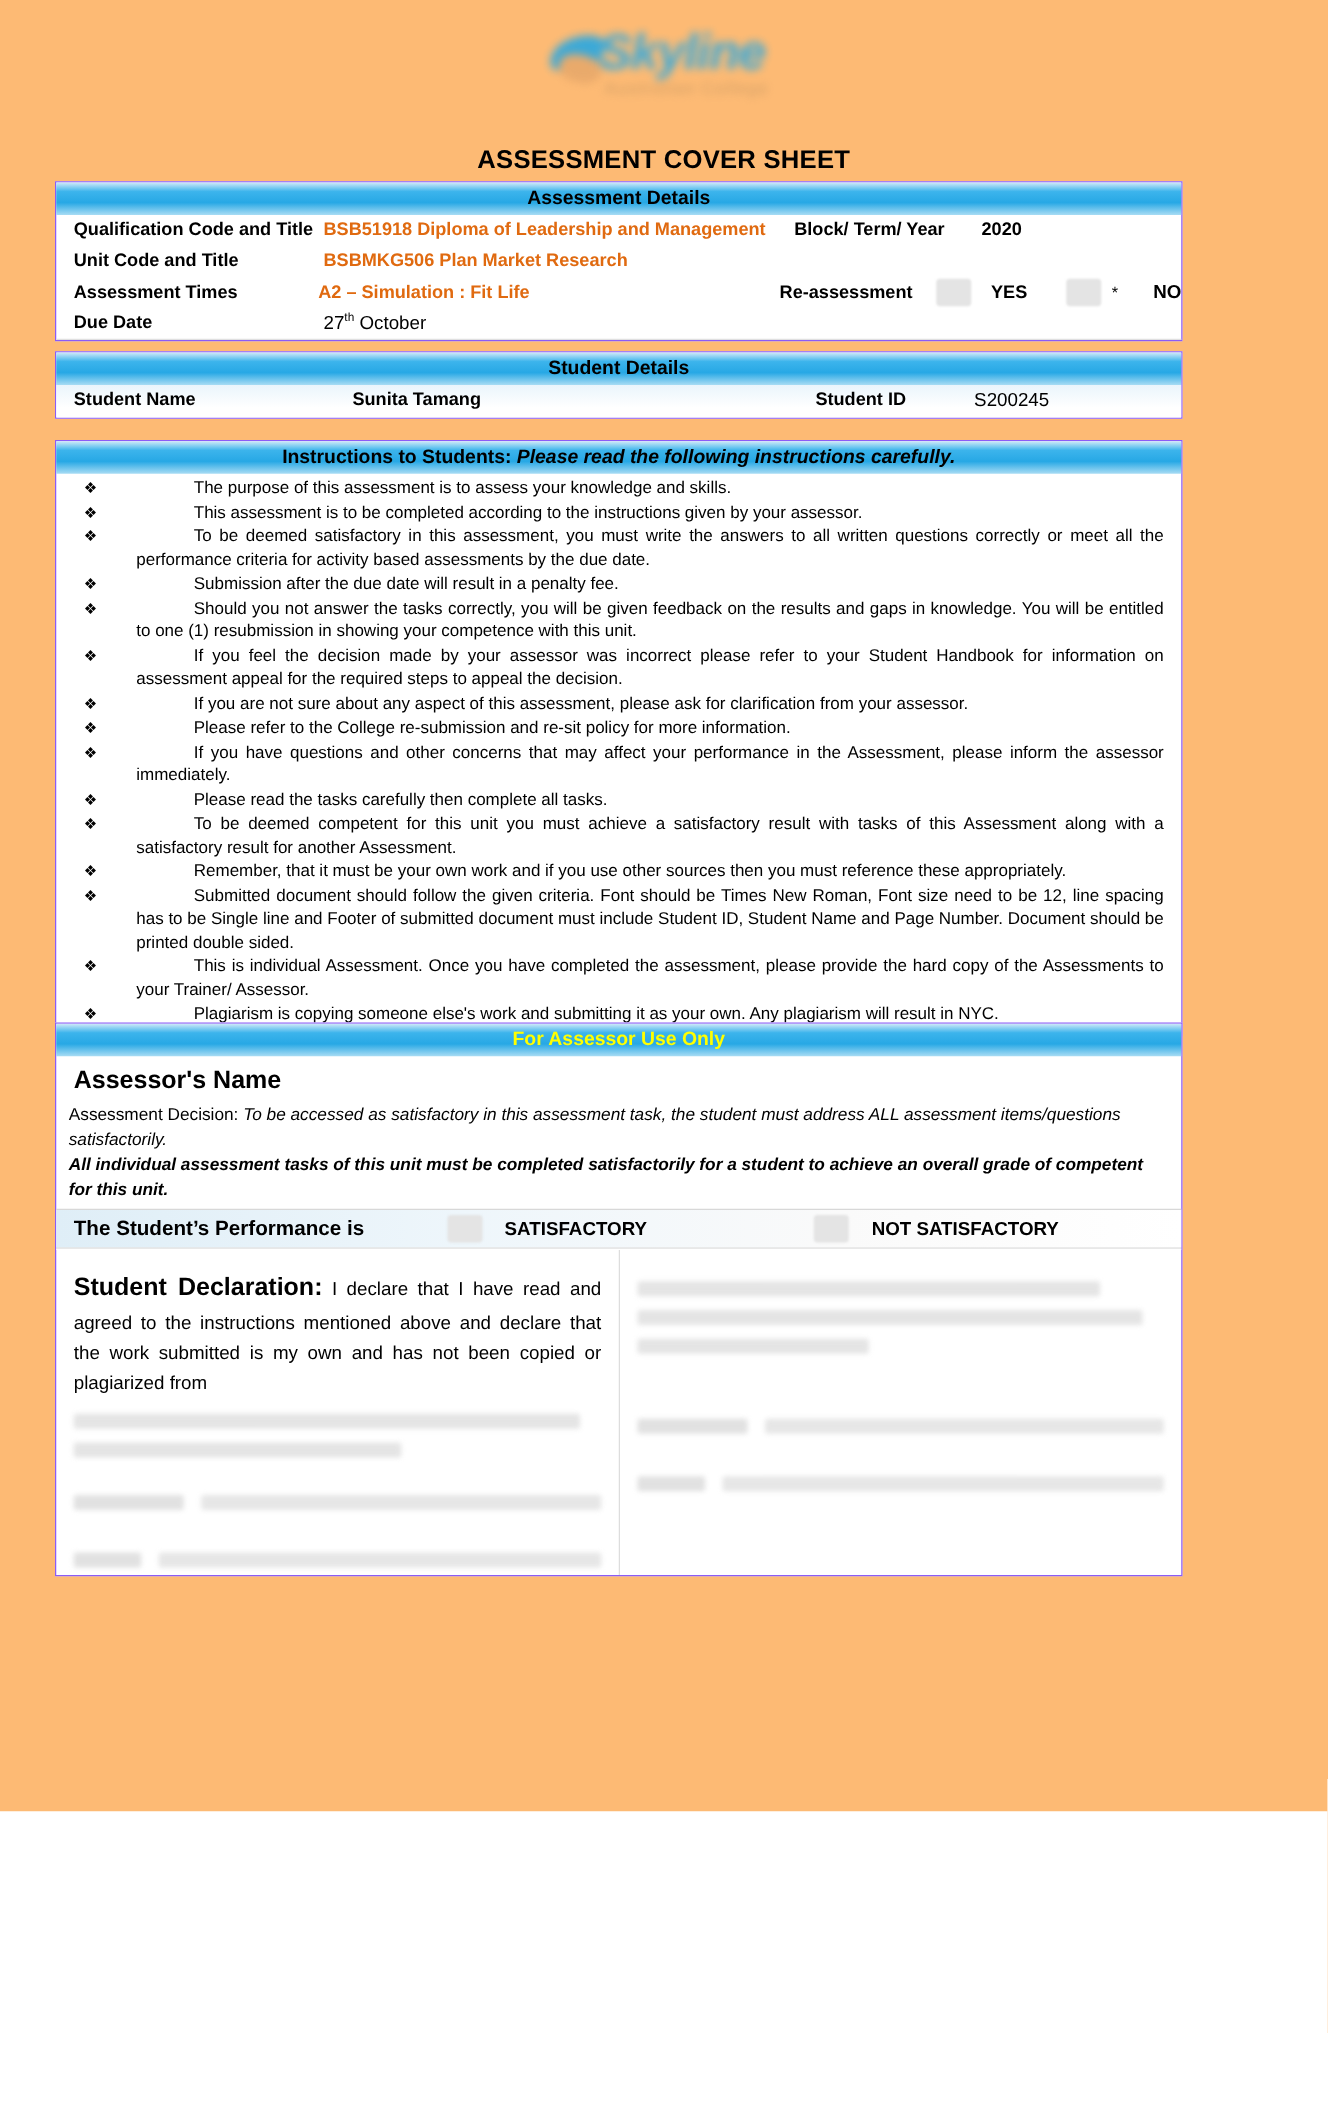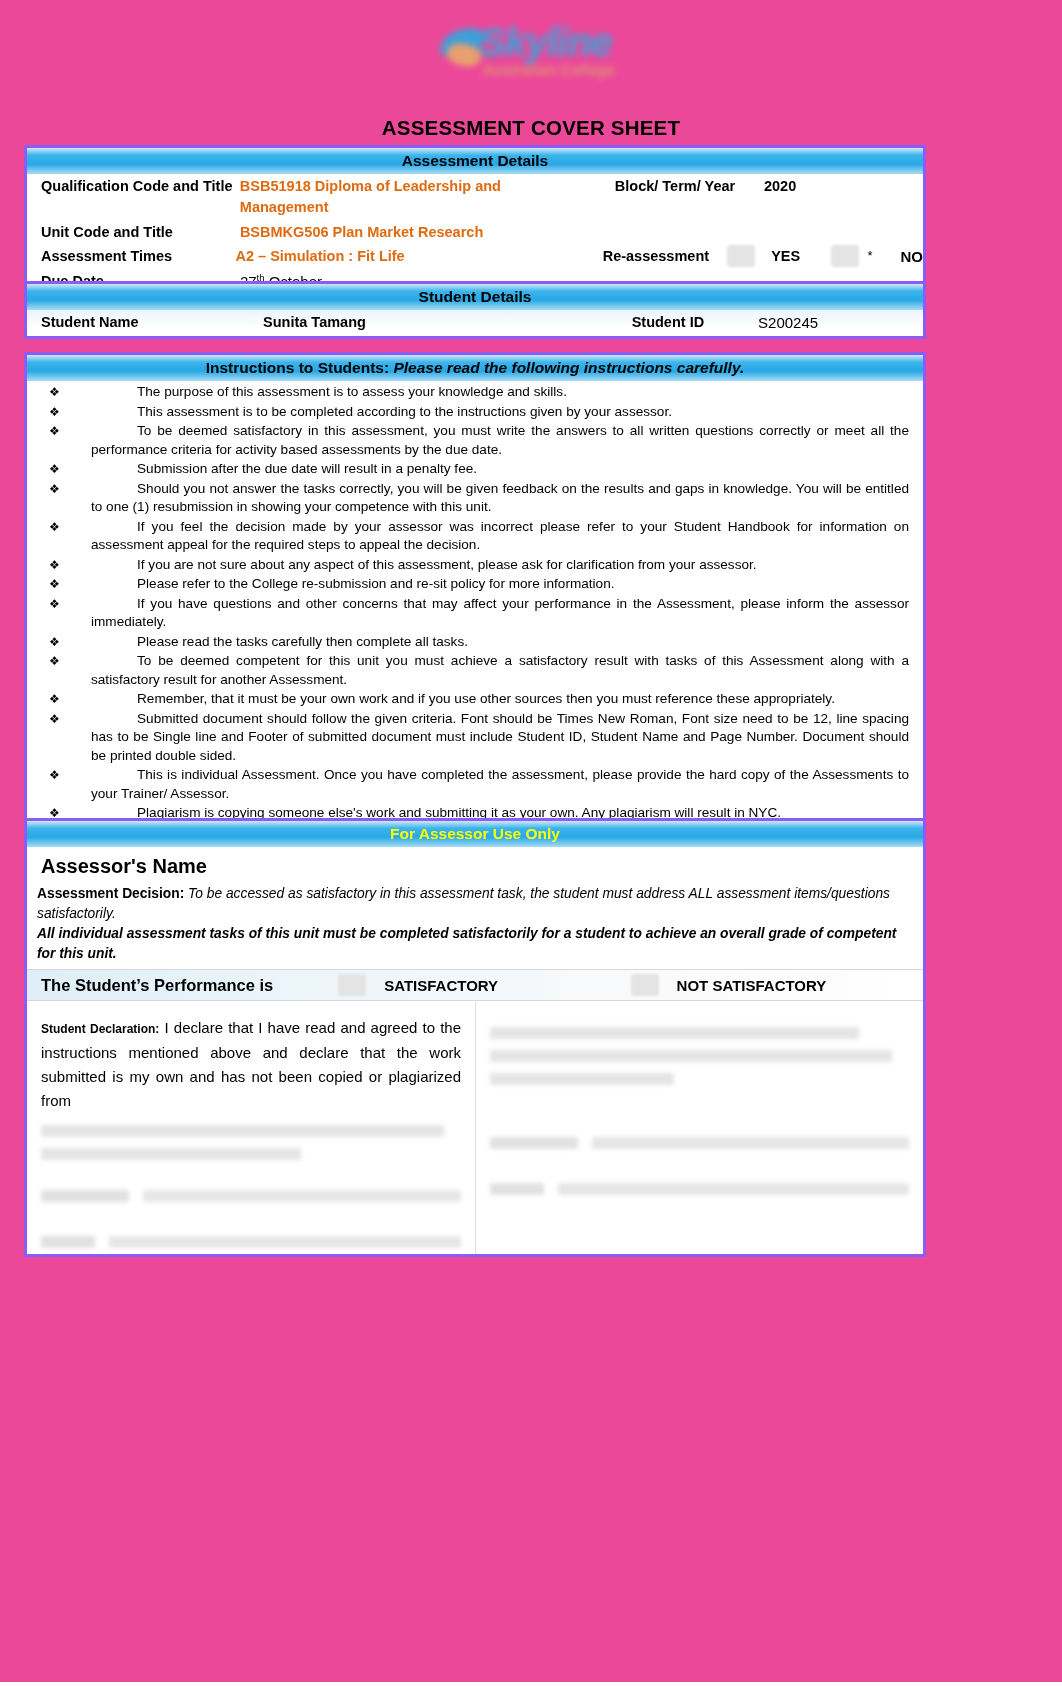--- a/index.html
+++ b/index.html
@@ -11,23 +11,23 @@
   body {
     width: 1062px;
     height: 1686px;
     font-family: "Liberation Sans", sans-serif;
     color: #000000;
     position: relative;
     overflow: hidden;
   }
   .page {
     width: 1062px;
-    height: 1682px;
+    height: 1449px;
     position: relative;
-    background: #ec4899;
+    background: #fdba74;
   }
 
   
   .logo-wrap {
     position: absolute;
     left: 0; top: 14px;
     width: 1062px;
     text-align: center;
   }
   .logo {
@@ -163,21 +163,21 @@
     position: relative;
   }
   .assessor-name .fill {
     position: absolute;
     left: 2px; top: 0;
     width: 220px; height: 26px;
     background: #e8e8e8;
     z-index: -1;
   }
   .ad-line { font-size: 13.8px; line-height: 1.45; }
-  .ad-line b { font-weight: bold; font-style: normal; }
+  .ad-line b { font-weight: normal; font-style: normal; }
   .ad-line i { font-style: italic; }
   .bolditalic { font-weight: bold; font-style: italic; font-size: 13.8px; line-height: 1.45;}
 
   .perf-row {
     display: flex;
     align-items: center;
     margin-top: 5px;
     border-top: 1px solid #d8d8d8;
     border-bottom: 1px solid #d8d8d8;
     background: linear-gradient(to right, #dfeef7 0%, #eef6fb 36%, #fafafa 70%, #ffffff 100%);
@@ -211,21 +211,21 @@
     border-top: 1px solid #ffffff;
   }
   .decl-col {
     width: 451px;
     box-sizing: border-box;
     padding: 14px 14px 6px 14px;
     min-height: 230px;
     position: relative;
   }
   .decl-col.right { border-left: 1px solid #dddddd; }
-  .decl-title { font-weight: bold; font-size: 12px; }
+  .decl-title { font-weight: bold; font-size: 20px; }
   .decl-text {
     font-size: 15px;
     line-height: 1.62;
     text-align: justify;
   }
   .blurline {
     background: #cfcfcf;
     height: 12px;
     border-radius: 2px;
     margin: 11px 0;
@@ -250,23 +250,23 @@
     align-items: flex-end;
     margin-top: 34px;
     filter: blur(2.2px);
     opacity: .55;
   }
   .date-lbl { width: 54px; height: 12px; background: #c9c9c9; border-radius: 2px;}
   .date-line { flex: 1; margin-left: 14px; height: 12px; background: #d2d2d2; border-radius: 2px;}
 
   .outer-border {
     position: absolute;
-    left: 24px;
+    left: 44px;
     width: 902px;
-    border: 3px solid #8b5cf6;
+    border: 1px solid #8b5cf6;
     box-sizing: border-box;
   }
   .star { font-size: 13px; vertical-align: top; }
   sup { font-size: 9.5px; vertical-align: super; }
 </style>
 </head>
 <body>
 
 <div class="page">
 

